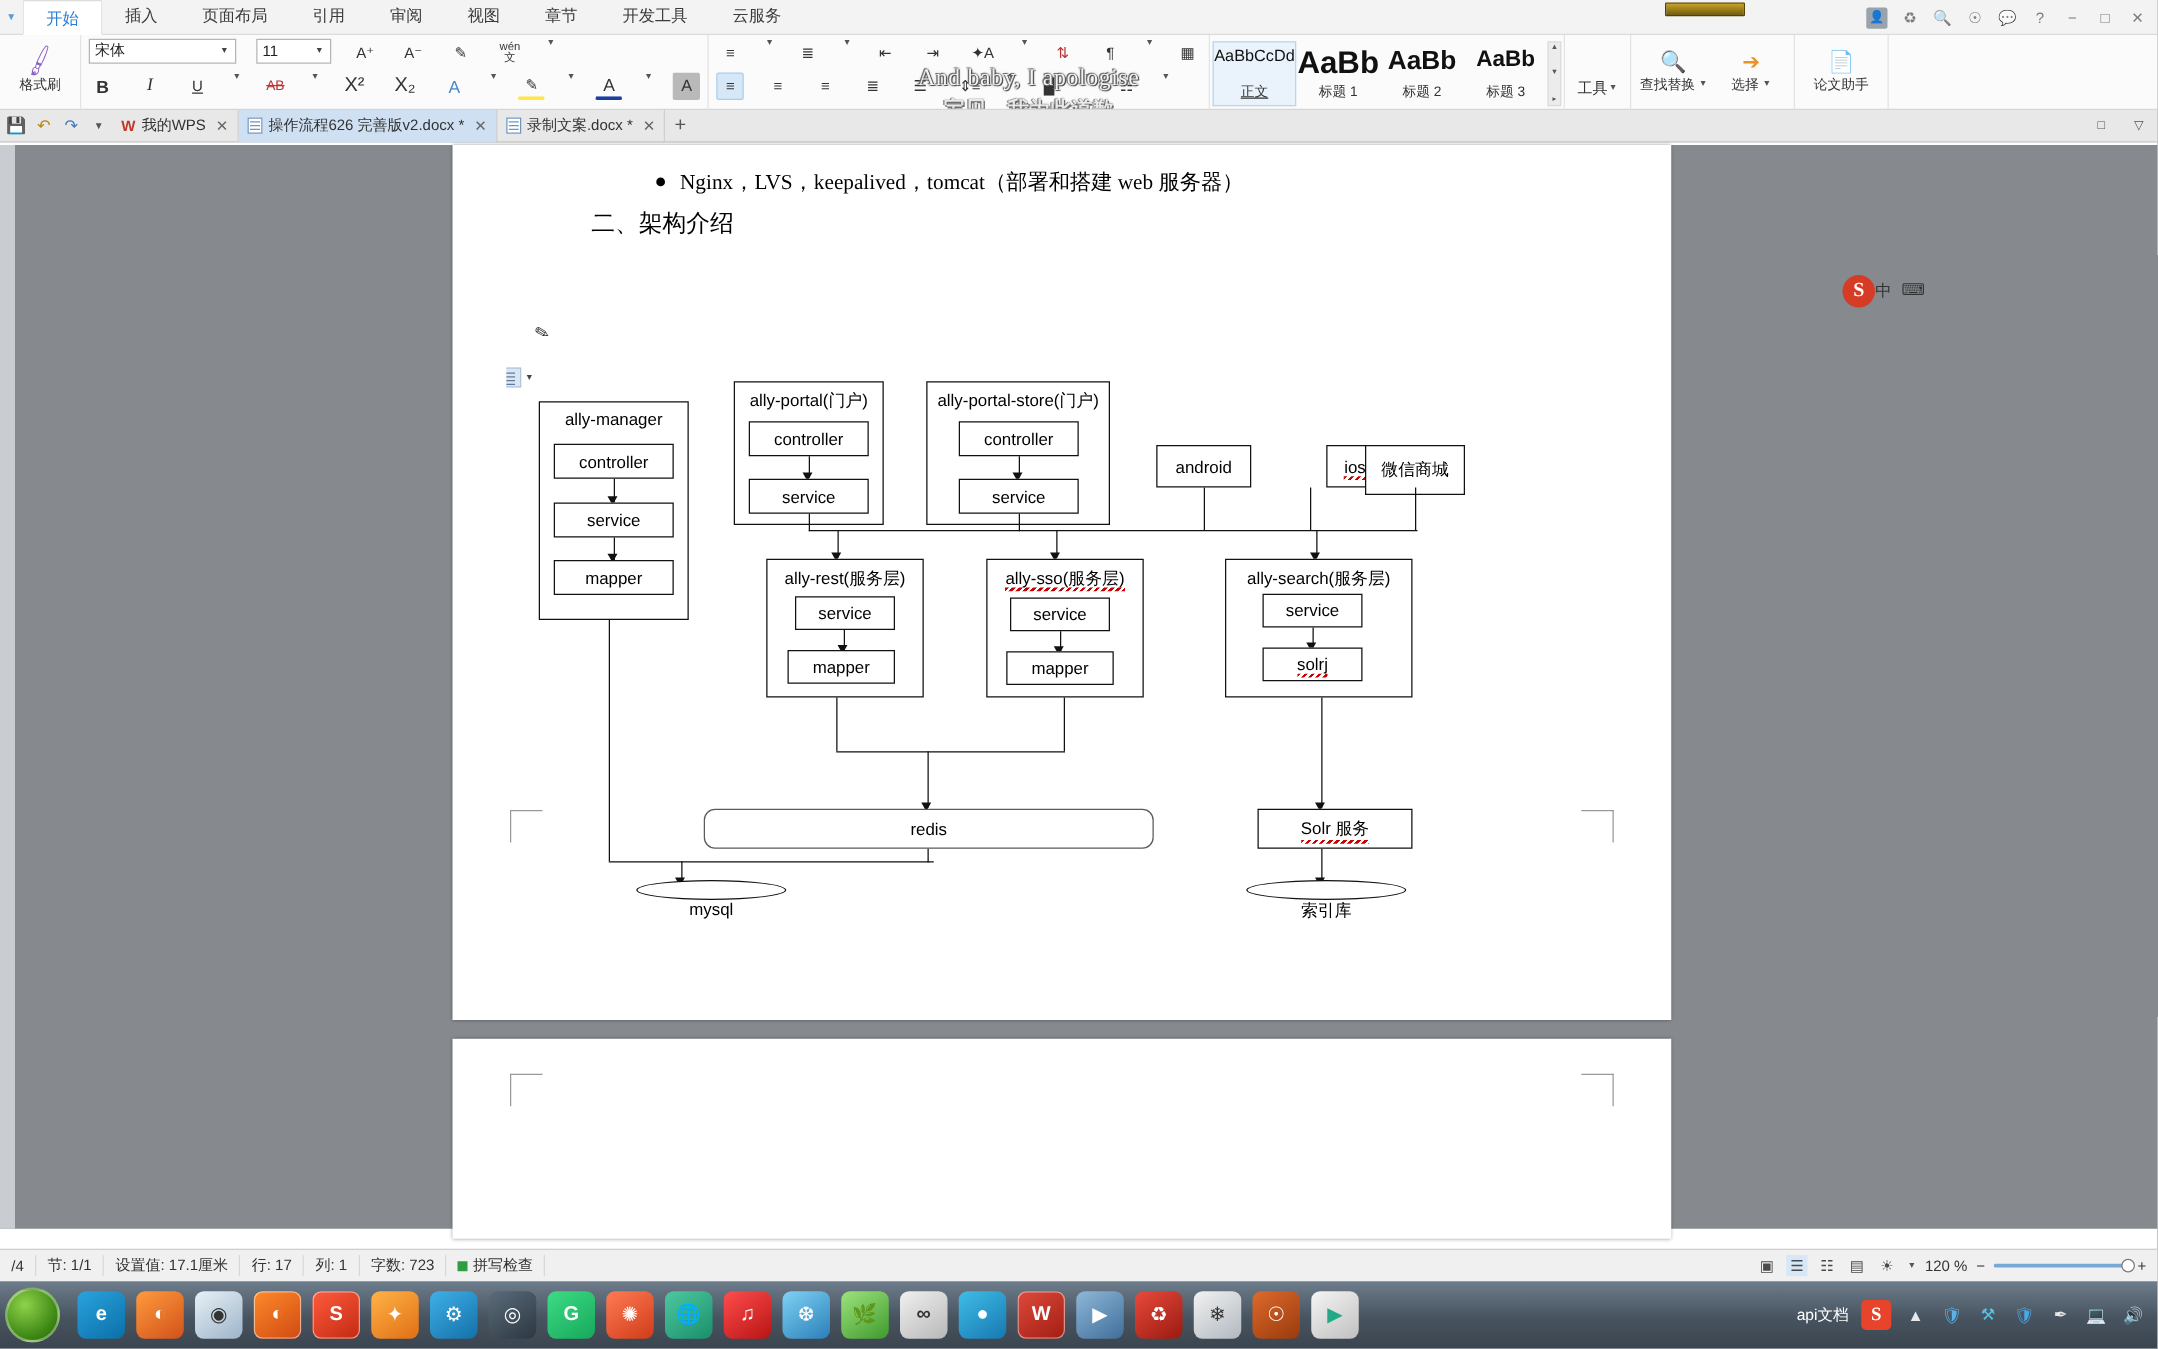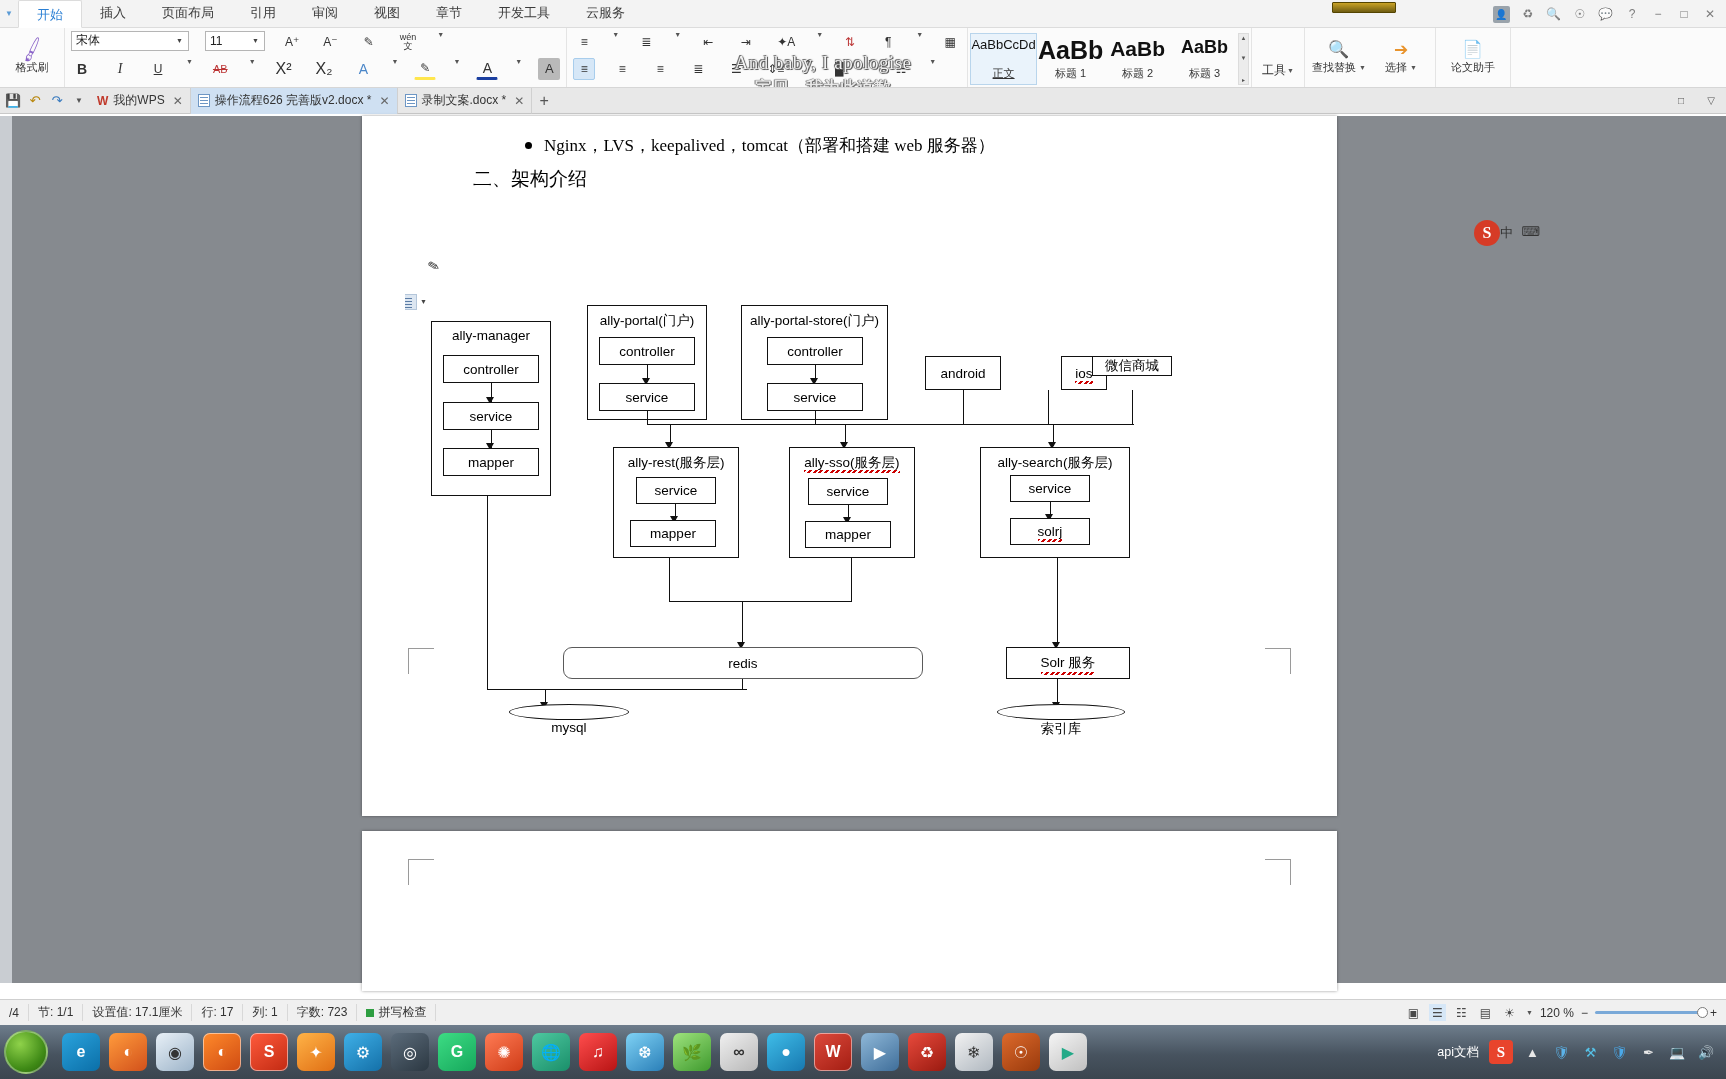--- a/index.html
+++ b/index.html
@@ -426,21 +426,21 @@
         </div>
         <div class="bx" style="left:362px;top:221px;width:96px;height:28px">controller</div>
         <div class="ln lnv" style="left:410px;top:249px;height:17px"></div>
         <div class="arw" style="left:405px;top:262px"></div>
         <div class="bx" style="left:362px;top:267px;width:96px;height:28px">service</div>
 
         <div class="bx" style="left:520px;top:240px;width:76px;height:34px">android</div>
         <div class="bx" style="left:656px;top:240px;width:46px;height:34px">
             <span class="wav">ios</span>
           </div>
-        <div class="bx" style="left:687px;top:240px;width:80px;height:20px">微信商城</div>
+        <div class="bx" style="left:687px;top:240px;width:80px;height:40px">微信商城</div>
 
         <div class="ln lnv" style="left:558px;top:274px;height:34px"></div>
         <div class="ln lnv" style="left:643px;top:274px;height:34px"></div>
         <div class="ln lnv" style="left:727px;top:274px;height:34px"></div>
         <div class="ln lnh" style="left:242px;top:308px;width:487px"></div>
         <div class="ln lnv" style="left:242px;top:295px;height:14px"></div>
         <div class="ln lnv" style="left:410px;top:295px;height:14px"></div>
 
         <div class="ln lnv" style="left:265px;top:308px;height:22px"></div>
         <div class="arw" style="left:260px;top:326px"></div>

